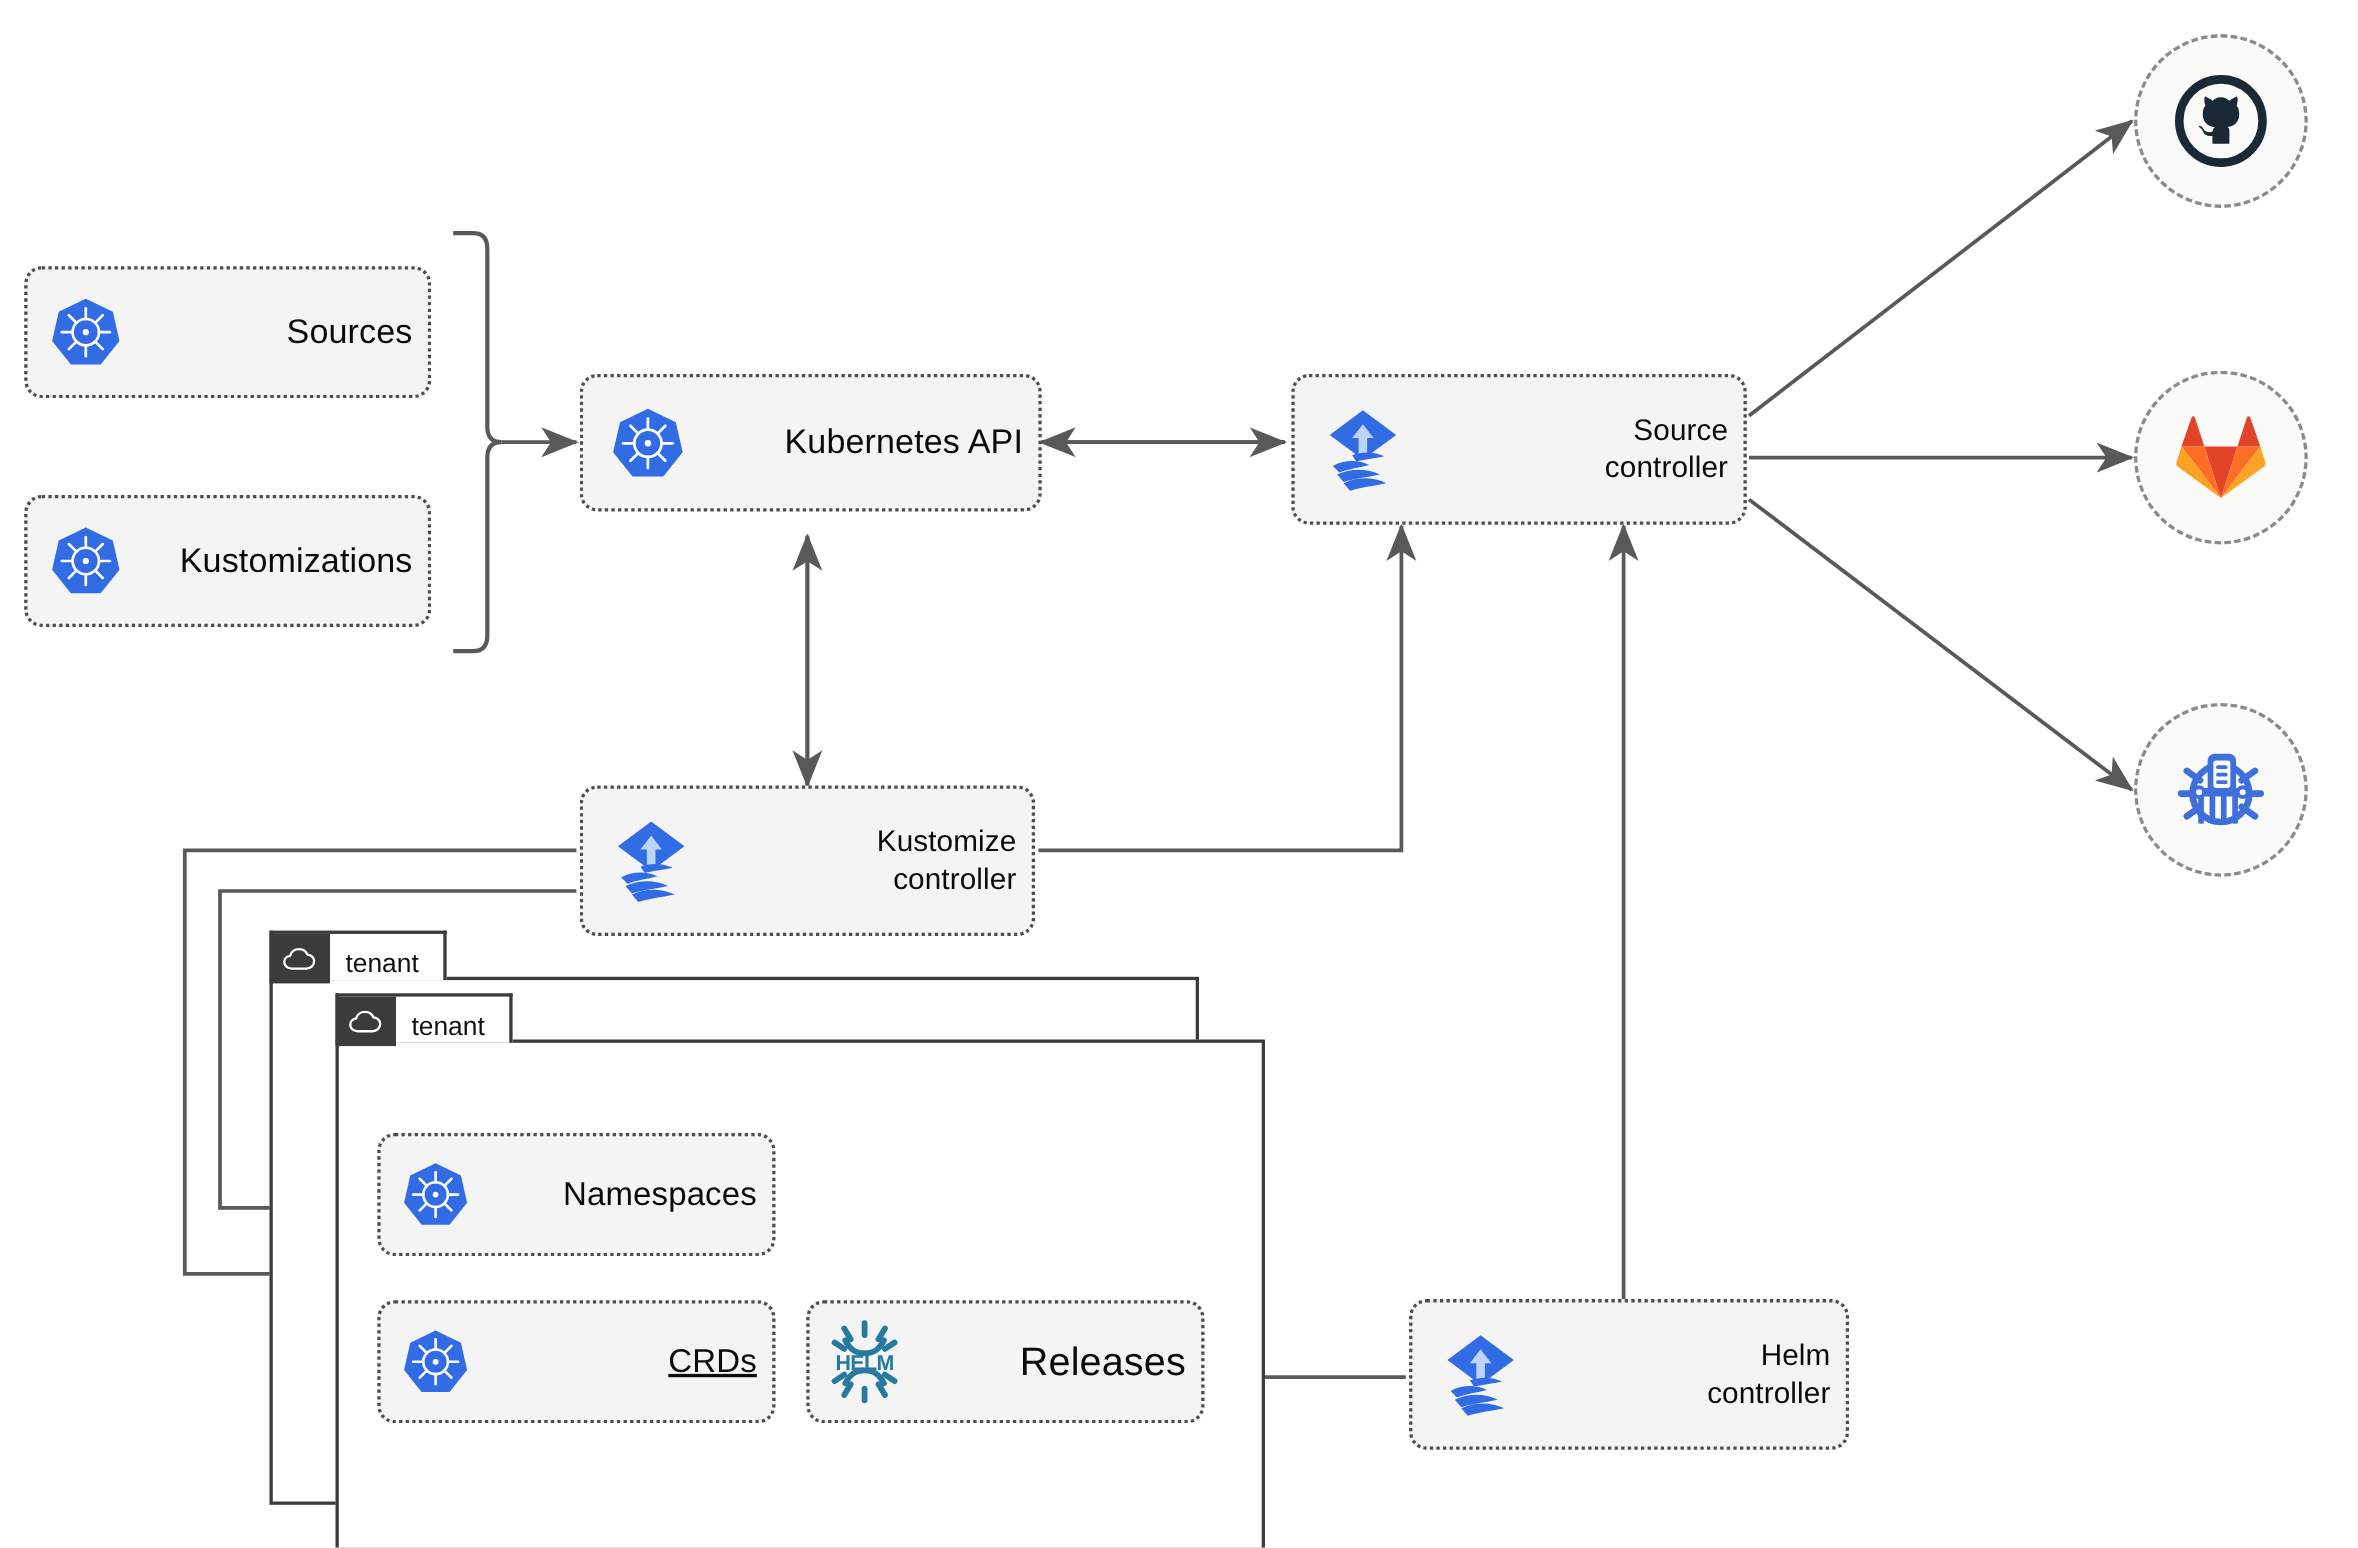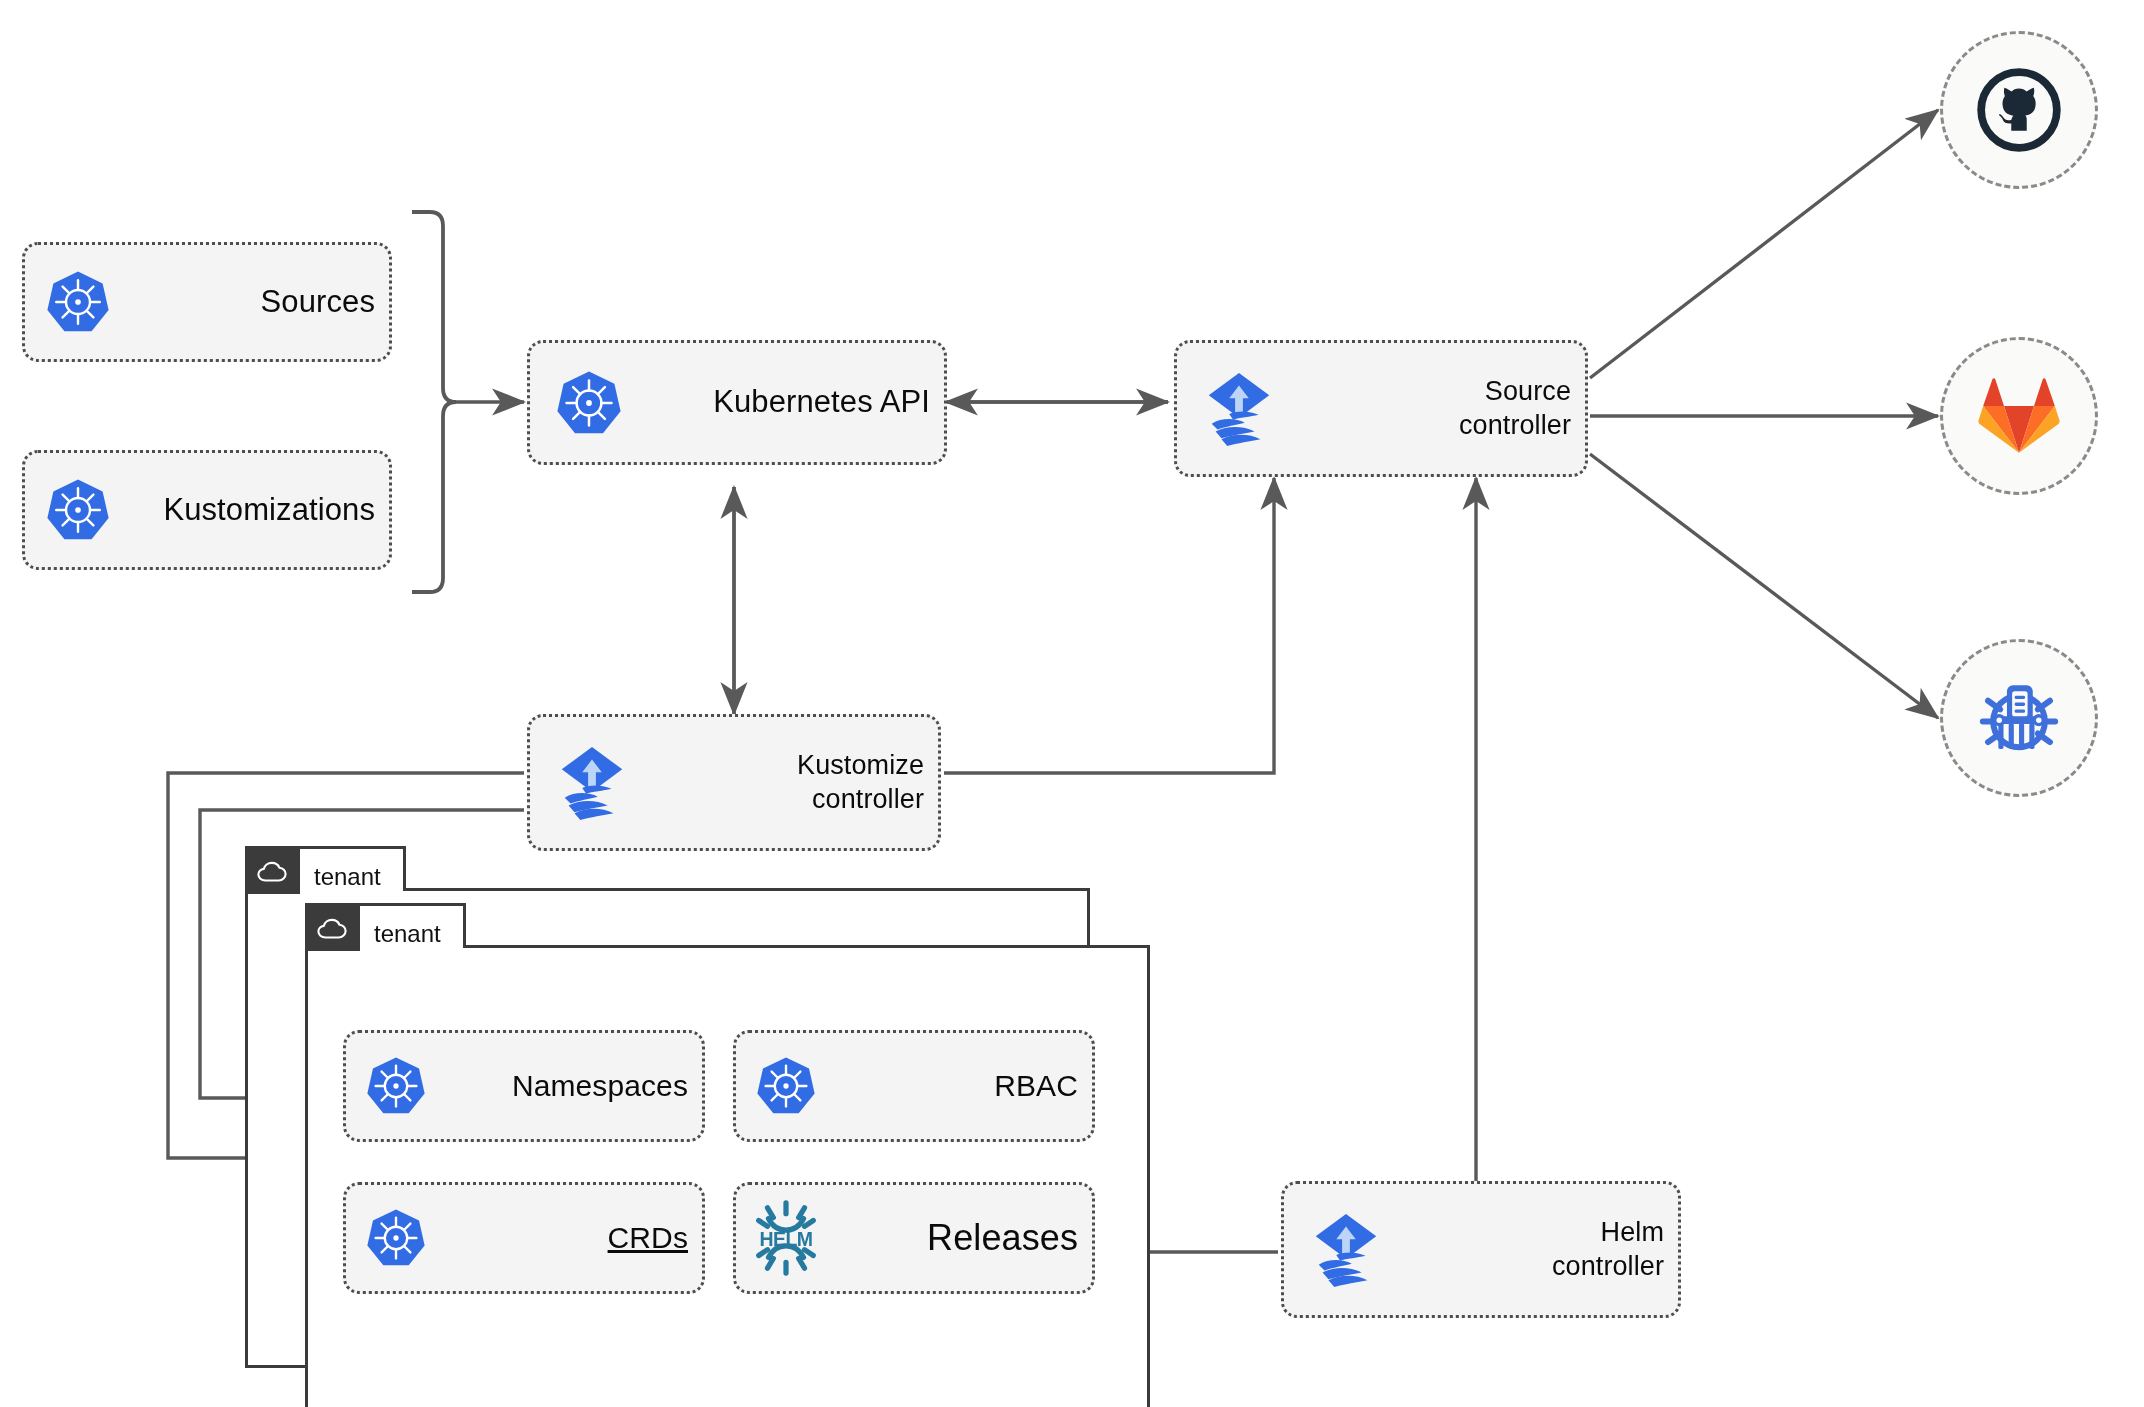--- a/index.html
+++ b/index.html
@@ -254,40 +254,20 @@
           <path d="M23.2 24.2 L16.1 17.1"></path>
             <path d="M40.8 41.8 L47.9 48.9"></path>
           <path d="M23.2 41.8 L16.1 48.9"></path>
             <path d="M40.8 24.2 L47.9 17.1"></path>
         </g>
       </svg>
     </span>
     <span class="lbl" style="font-size:30px;">Namespaces</span>
   </div>
 
-  <div class="node" style="left:733px; top:1030px; width:362px; height:112px;">
-    <span class="ico" style="width:100px;">
-      <svg width="58" height="60" viewBox="0 0 64 66" aria-hidden="true">
-        <path d="M32 1.6 L57.4 13.8 L63.6 41.2 L46 63.2 H18 L0.4 41.2 L6.6 13.8 Z" fill="#326ce5"></path>
-        <g fill="none" stroke="#ffffff" stroke-width="2.6" stroke-linecap="round">
-          <circle cx="32" cy="33" r="12.4"></circle>
-          <circle cx="32" cy="33" r="2.9" fill="#ffffff" stroke="none"></circle>
-          <path d="M32 20.6 V10.5"></path>
-            <path d="M32 45.4 V55.5"></path>
-          <path d="M19.6 33 H9.5"></path>
-            <path d="M44.4 33 H54.5"></path>
-          <path d="M23.2 24.2 L16.1 17.1"></path>
-            <path d="M40.8 41.8 L47.9 48.9"></path>
-          <path d="M23.2 41.8 L16.1 48.9"></path>
-            <path d="M40.8 24.2 L47.9 17.1"></path>
-        </g>
-      </svg>
-    </span>
-    <span class="lbl" style="font-size:30px;">RBAC</span>
-  </div>
 
   <div class="node" style="left:343px; top:1182px; width:362px; height:112px;">
     <span class="ico" style="width:100px;">
       <svg width="58" height="60" viewBox="0 0 64 66" aria-hidden="true">
         <path d="M32 1.6 L57.4 13.8 L63.6 41.2 L46 63.2 H18 L0.4 41.2 L6.6 13.8 Z" fill="#326ce5"></path>
         <g fill="none" stroke="#ffffff" stroke-width="2.6" stroke-linecap="round">
           <circle cx="32" cy="33" r="12.4"></circle>
           <circle cx="32" cy="33" r="2.9" fill="#ffffff" stroke="none"></circle>
           <path d="M32 20.6 V10.5"></path>
             <path d="M32 45.4 V55.5"></path>

